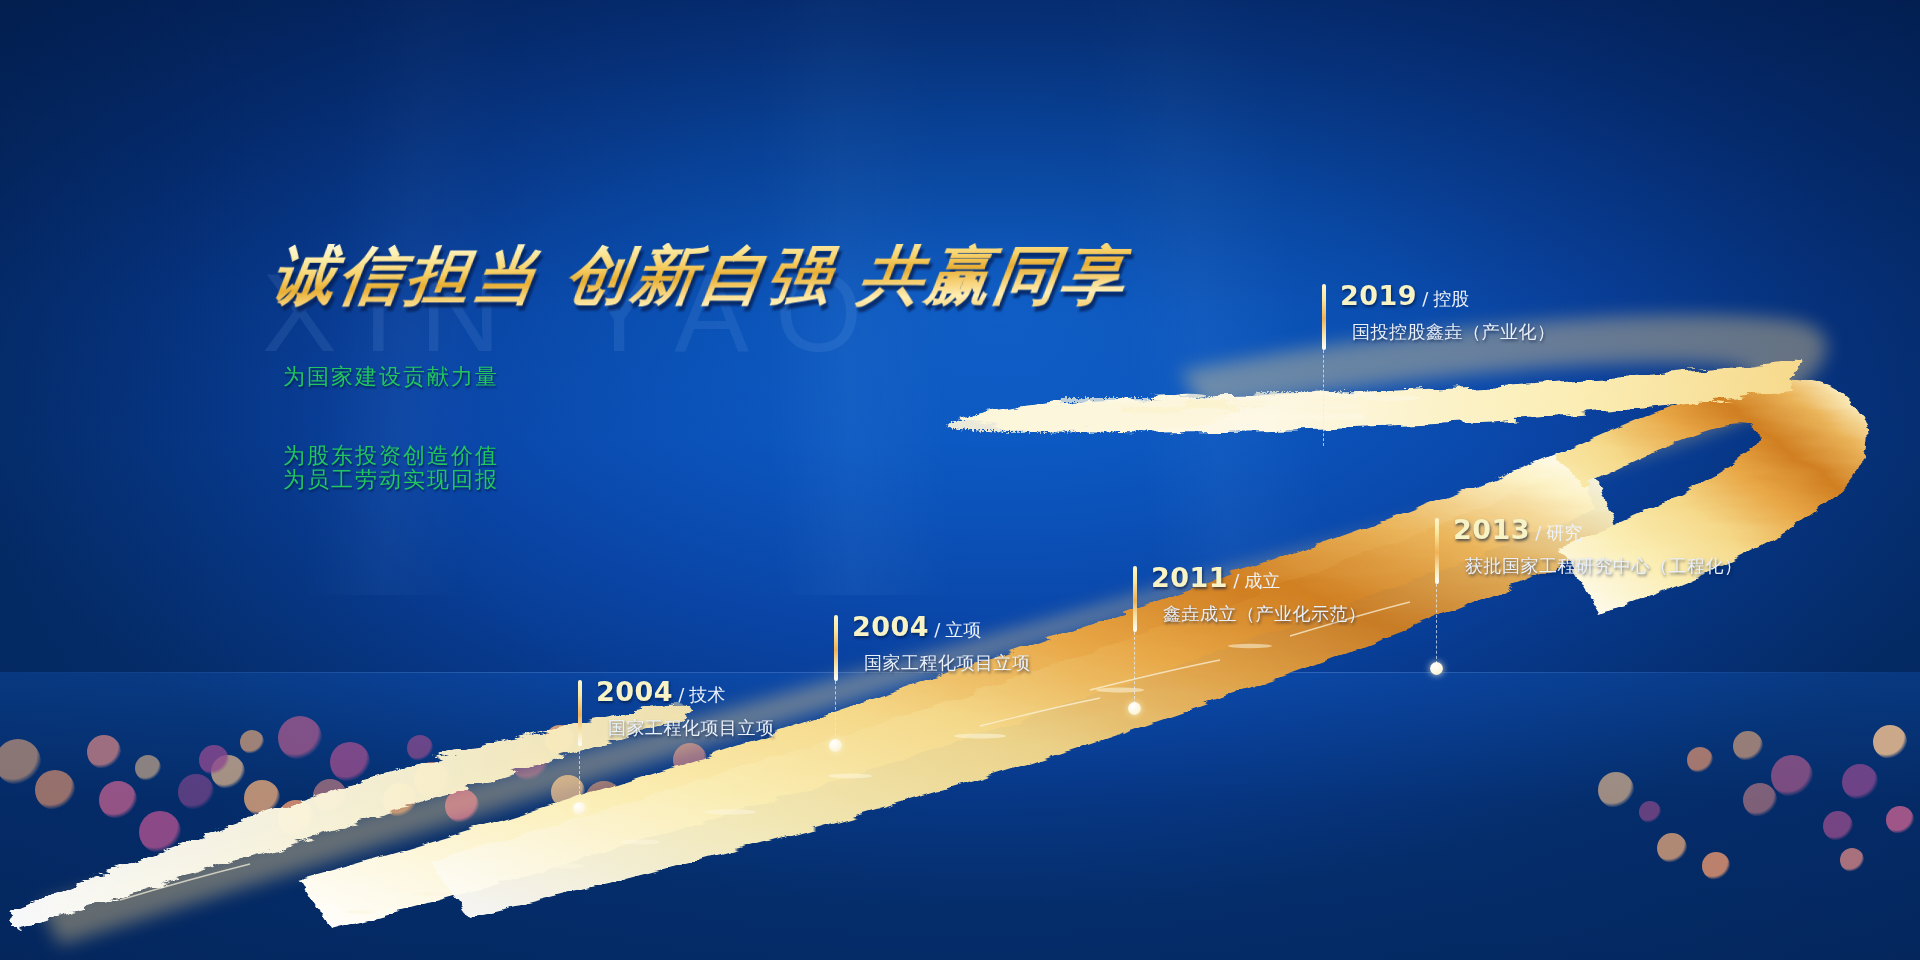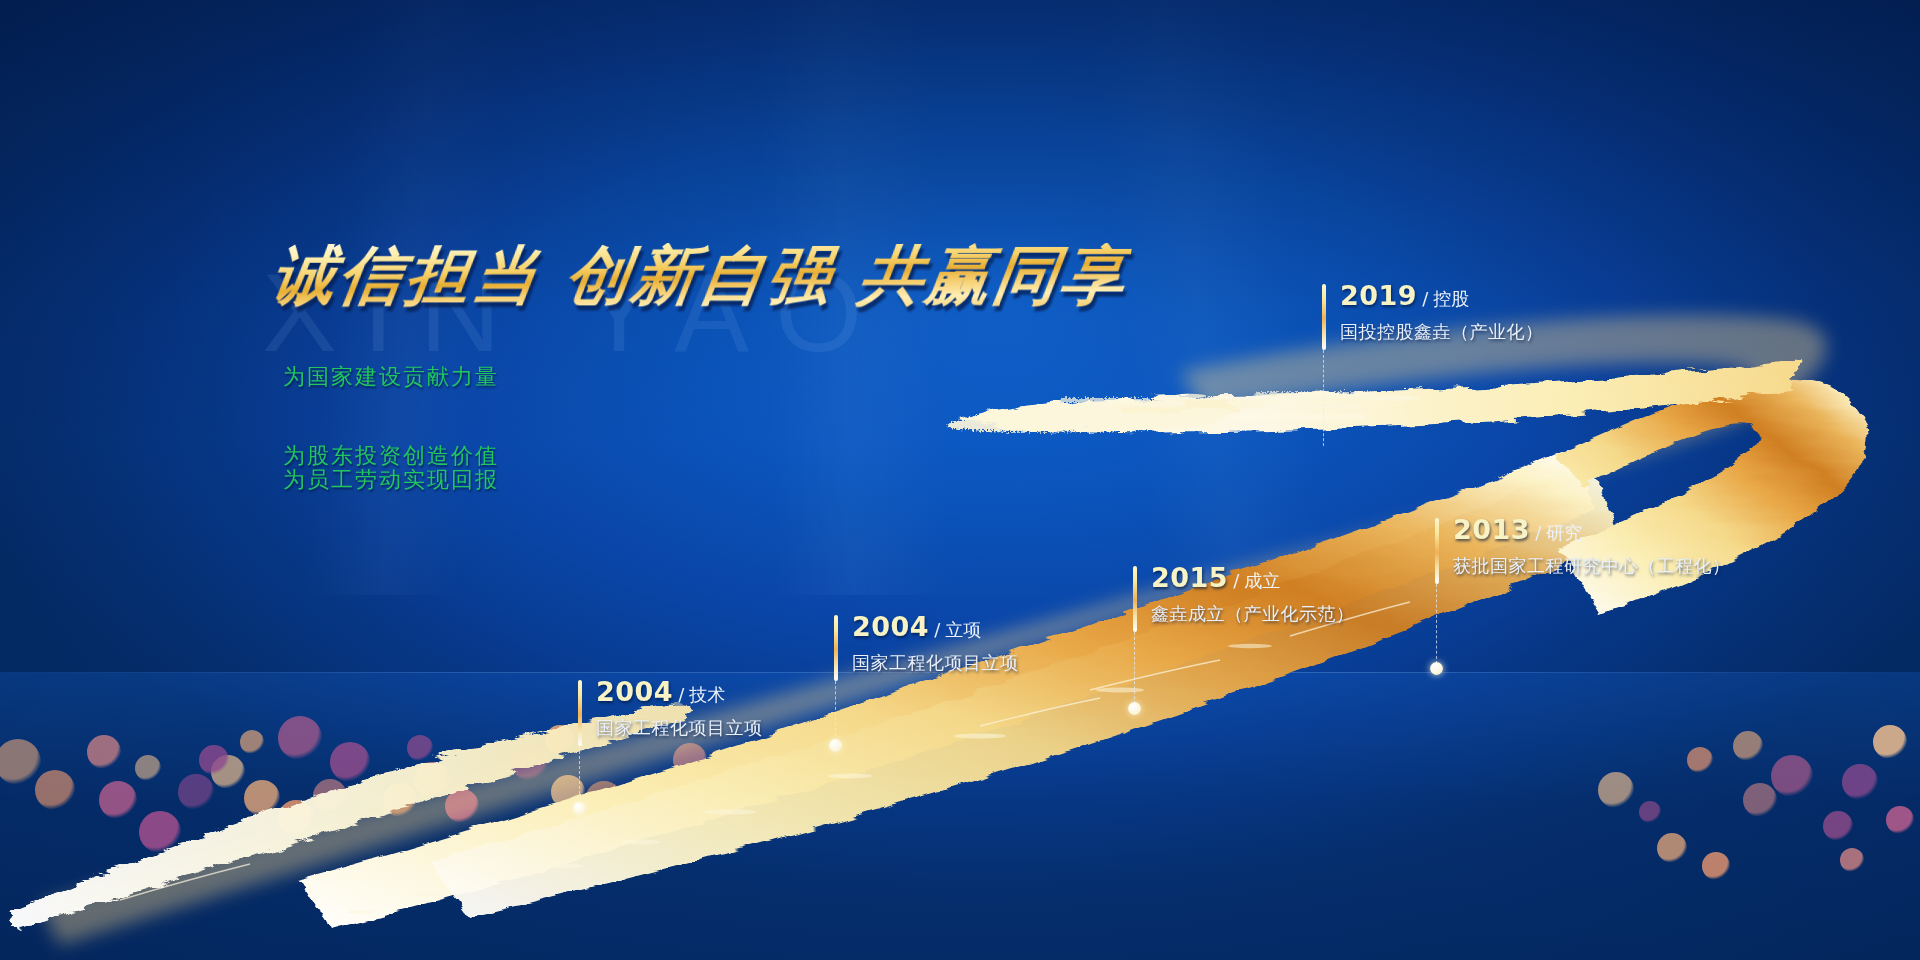--- a/index.html
+++ b/index.html
@@ -93,21 +93,21 @@
     position:absolute;left:18px;top:-4px;white-space:nowrap;
     font-family:"DejaVu Sans","Liberation Sans",sans-serif;
   }
   .marker .yr .num{
     font-size:27px;font-weight:700;color:#f8f3c4;letter-spacing:.5px;
     text-shadow:1px 2px 3px rgba(2,20,60,.65);
   }
   .marker .yr .sl{font-size:18px;color:#e8eef7;margin:0 5px;}
   .marker .yr .tag{font-size:18px;color:#eef3fa;}
   .marker .desc{
-    position:absolute;left:18px;top:36px;white-space:nowrap;
+    position:absolute;left:30px;top:36px;white-space:nowrap;
     font-size:18px;color:#eaf1fb;letter-spacing:.5px;
     font-family:"DejaVu Sans","Liberation Sans",sans-serif;
     text-shadow:1px 2px 3px rgba(2,20,60,.6);
   }
   .marker .lead{
     position:absolute;left:1px;width:0;
     border-left:1px dashed rgba(226,236,250,.72);
   }
   .marker .dot{
     position:absolute;width:13px;height:13px;border-radius:50%;
@@ -333,21 +333,21 @@
       <span class="num">2004</span><span class="sl">/</span><span class="tag">立项</span>
     </div>
     <div class="desc">国家工程化项目立项</div>
   </div>
 
   <div class="marker" id="m2" style="left:1133px;top:566px;">
     <div class="bar"></div>
     <div class="lead" style="top:66px;height:72px;"></div>
     <div class="dot" style="top:136px;left:1px;"></div>
     <div class="yr">
-      <span class="num">2015</span><span class="sl">/</span><span class="tag">成立</span>
+      <span class="num">2011</span><span class="sl">/</span><span class="tag">成立</span>
     </div>
     <div class="desc">鑫垚成立（产业化示范）</div>
   </div>
 
   <div class="marker" id="m3" style="left:1435px;top:518px;">
     <div class="bar"></div>
     <div class="lead" style="top:66px;height:80px;"></div>
     <div class="dot" style="top:144px;left:1px;"></div>
     <div class="yr">
       <span class="num">2013</span><span class="sl">/</span><span class="tag">研究</span>

